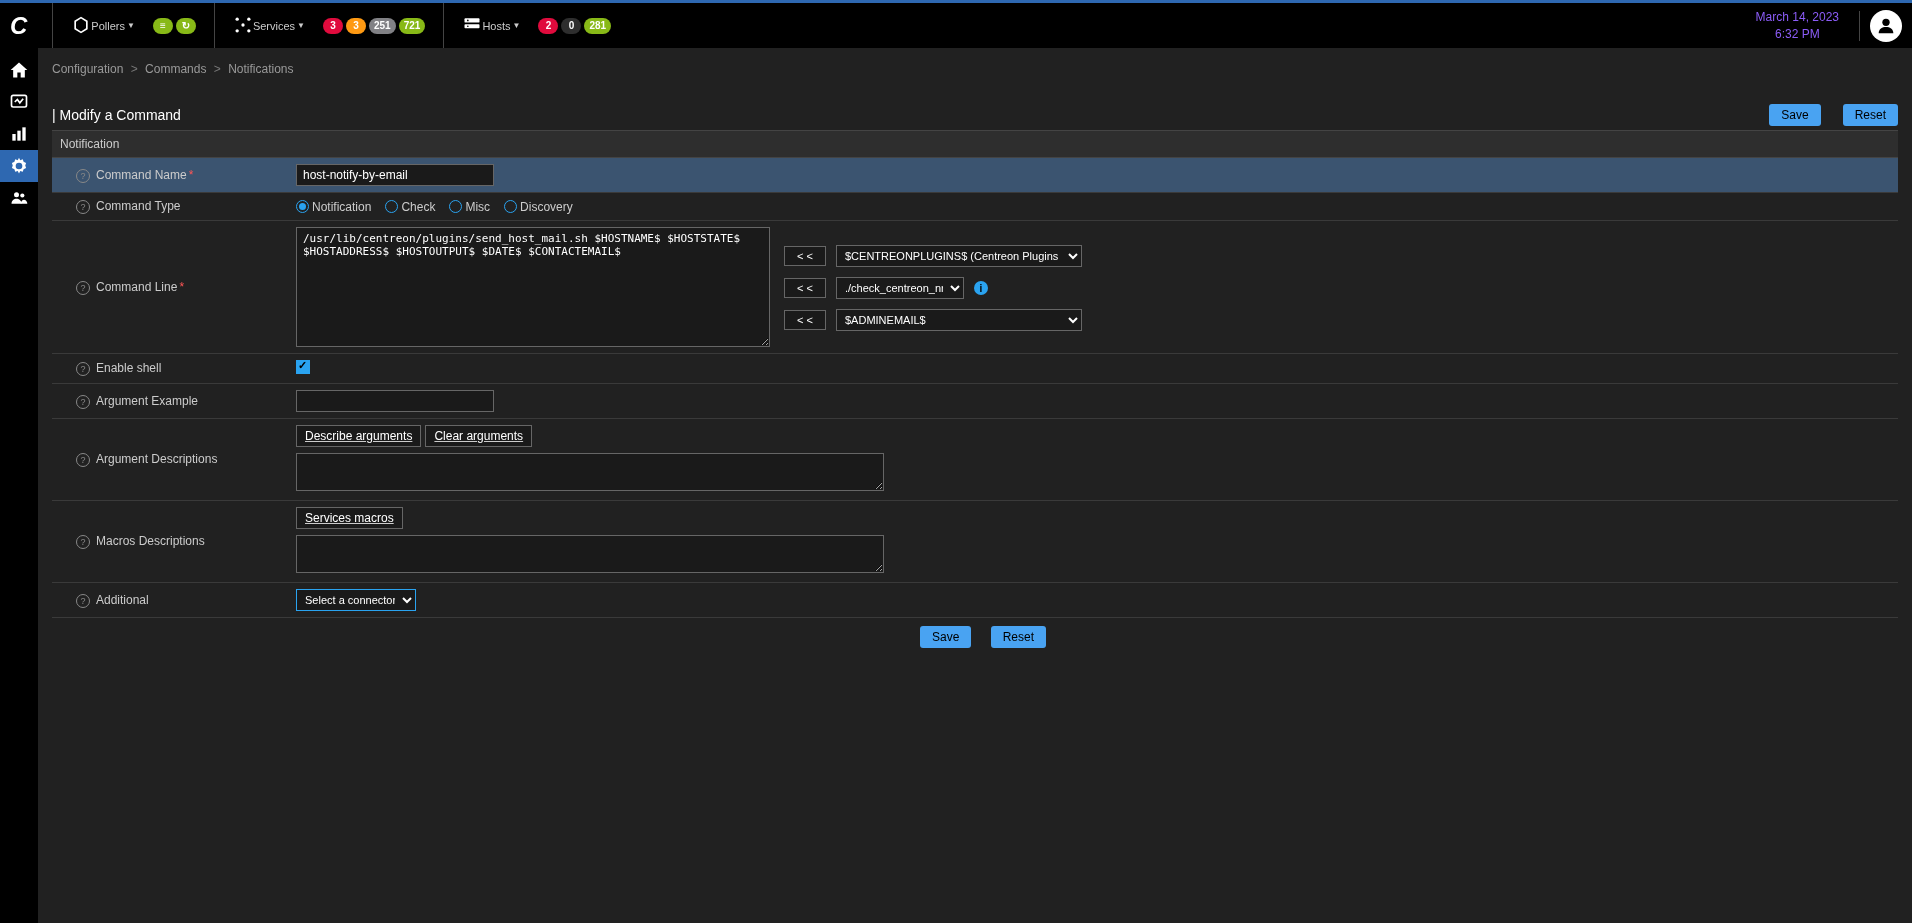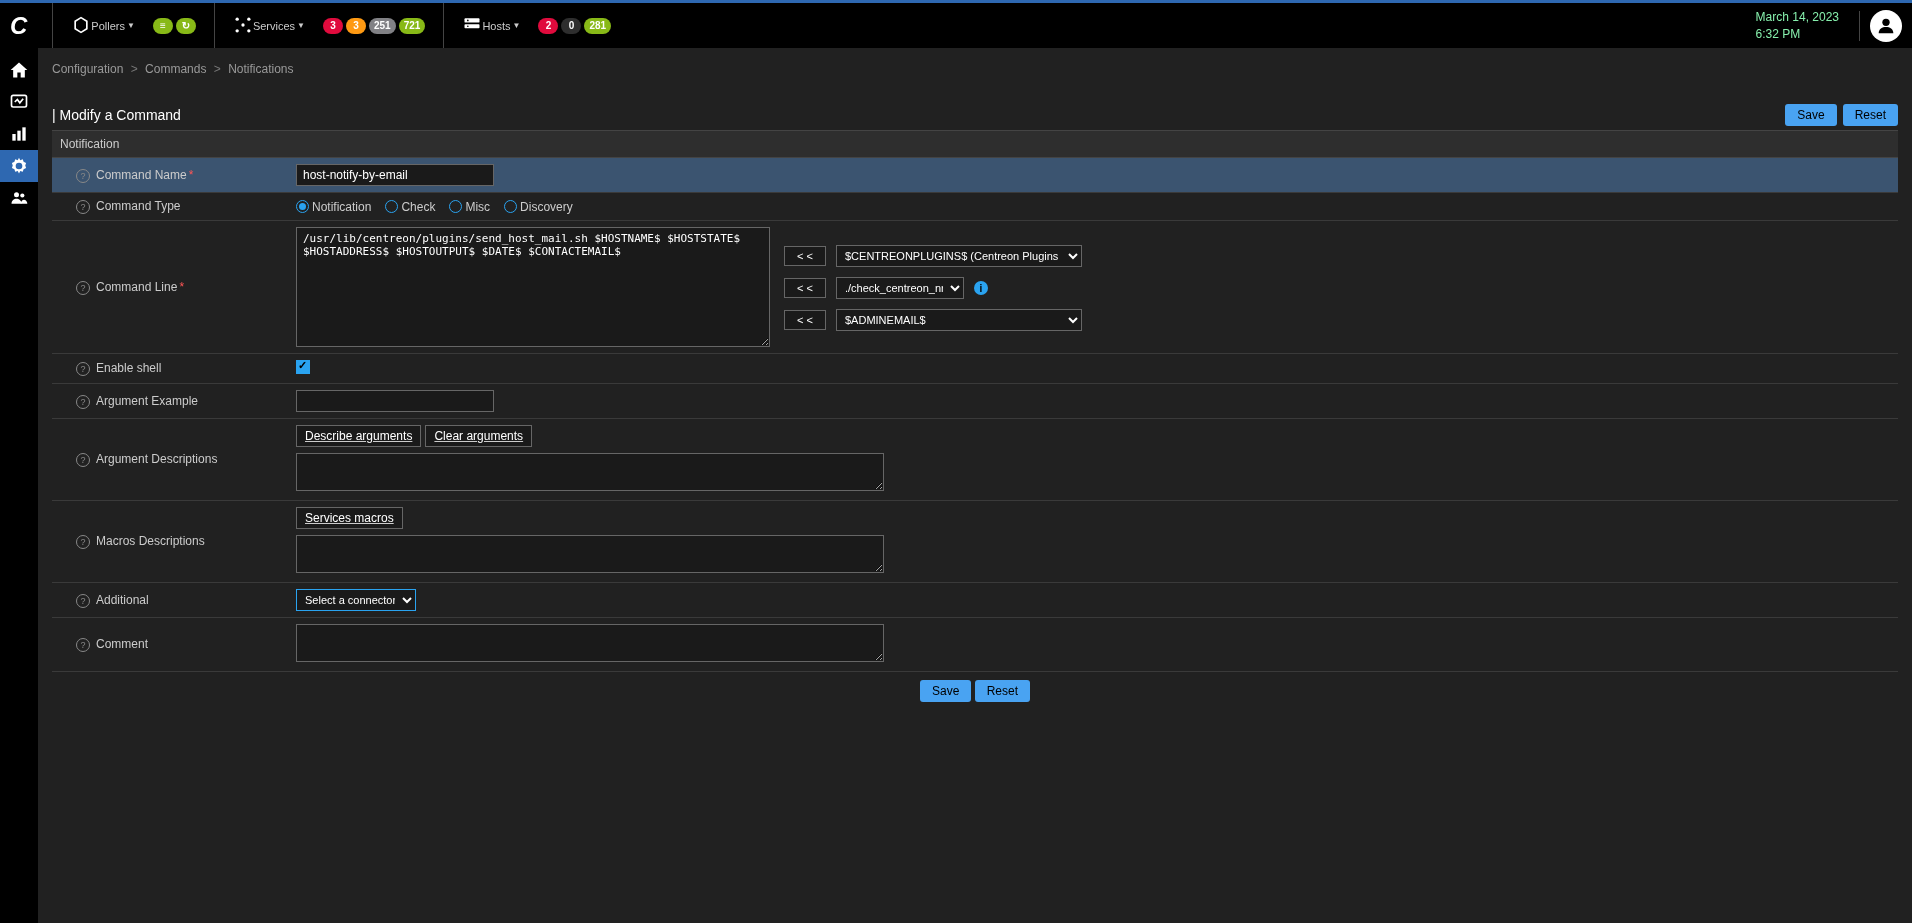--- a/index.html
+++ b/index.html
@@ -14,40 +14,40 @@
 .top-section { display: flex; flex-direction: row; align-items: center; justify-content: center; font-size: 11px; color: #ccc; cursor: pointer; margin-right: 12px; }
 .top-section-label { display: flex; align-items: center; gap: 2px; }
 .badges { display: flex; gap: 3px; margin-left: 6px; align-items: center; }
 .badge { min-width: 20px; height: 16px; border-radius: 8px; display: inline-flex; align-items: center; justify-content: center; font-size: 10px; font-weight: bold; color: #fff; padding: 0 5px; }
 .badge.red { background: #e00b3d; }
 .badge.orange { background: #ff9a13; }
 .badge.gray { background: #818185; }
 .badge.green { background: #88b917; }
 .badge.dark { background: #2e2e2e; color: #fff; }
 .top-spacer { flex: 1; }
-.datetime { text-align: left; color: #86efac; font-size: 12px; margin-right: 20px; line-height: 1.4; }
+.datetime { text-align: center; color: #8b5cf6; font-size: 12px; margin-right: 20px; line-height: 1.4; }
 .user-icon { width: 32px; height: 32px; background: #fff; border-radius: 50%; display: flex; align-items: center; justify-content: center; margin-left: 10px; }
 .user-icon svg { width: 22px; height: 22px; fill: #000; }
 
 
 .sidebar { position: fixed; left: 0; top: 48px; bottom: 0; width: 38px; background: #000; display: flex; flex-direction: column; align-items: center; padding-top: 6px; z-index: 10; }
 .sidebar-item { width: 38px; height: 32px; display: flex; align-items: center; justify-content: center; cursor: pointer; color: #fff; }
 .sidebar-item.active { background: #2e68b1; }
 .sidebar-item svg { width: 20px; height: 20px; fill: #fff; }
 
 
 .main { margin-left: 38px; padding: 10px 14px; background: #212121; min-height: calc(100vh - 48px); }
 .breadcrumb { color: #999; font-size: 12px; margin-bottom: 24px; padding: 4px 0; }
 .breadcrumb span { color: #999; }
 .breadcrumb .sep { margin: 0 4px; color: #777; }
 
 .page-header-row { display: flex; justify-content: space-between; align-items: center; margin-bottom: 4px; }
 .page-title { color: #fff; font-size: 14px; font-weight: normal; }
 .actions { display: flex; gap: 6px; }
-.btn { background: #49a3f2; color: #000; border: none; padding: 4px 12px; border-radius: 3px; font-size: 12px; cursor: pointer; }
+.btn { background: #49a3f2; color: #000; border: none; padding: 4px 12px; border-radius: 3px; font-size: 12px; cursor: pointer; margin-left: 16px; }
 
 .section-header { background: #2e2e2e; color: #ccc; padding: 6px 8px; font-size: 12px; border-top: 1px solid #444; border-bottom: 1px solid #444; }
 .section-header.sub { background: transparent; border-top: 1px solid #444; padding-top: 10px; }
 
 .form-table { width: 100%; border-collapse: collapse; }
 .form-table tr { border-bottom: 1px solid #3a3a3a; }
 .form-table tr.highlighted { background: #3b5470; }
 .form-table td { padding: 6px 24px; vertical-align: middle; }
 .form-table td.label-cell { width: 220px; color: #ccc; font-size: 12px; }
 .label-cell .help-icon { display: inline-flex; width: 14px; height: 14px; border: 1px solid #888; border-radius: 50%; align-items: center; justify-content: center; font-size: 9px; margin-right: 6px; color: #888; }
@@ -304,24 +304,20 @@
   </tbody>
     </table>
 
 
   <table class="form-table">
     <tbody>
         <tr>
       <td class="label-cell"><span class="help-icon">?</span><span>Additional</span></td>
       <td><select class="connector-sel"><option>Select a connector...</option></select></td>
     </tr>
-    <tr>
-      <td class="label-cell"><span class="help-icon">?</span><span>Comment</span></td>
-      <td><textarea class="txtarea desc-area" style=""></textarea></td>
-    </tr>
   </tbody>
     </table>
 
   <div class="bottom-actions">
     <button class="btn">Save</button>
     <button class="btn">Reset</button>
   </div>
 
 </div>
 

